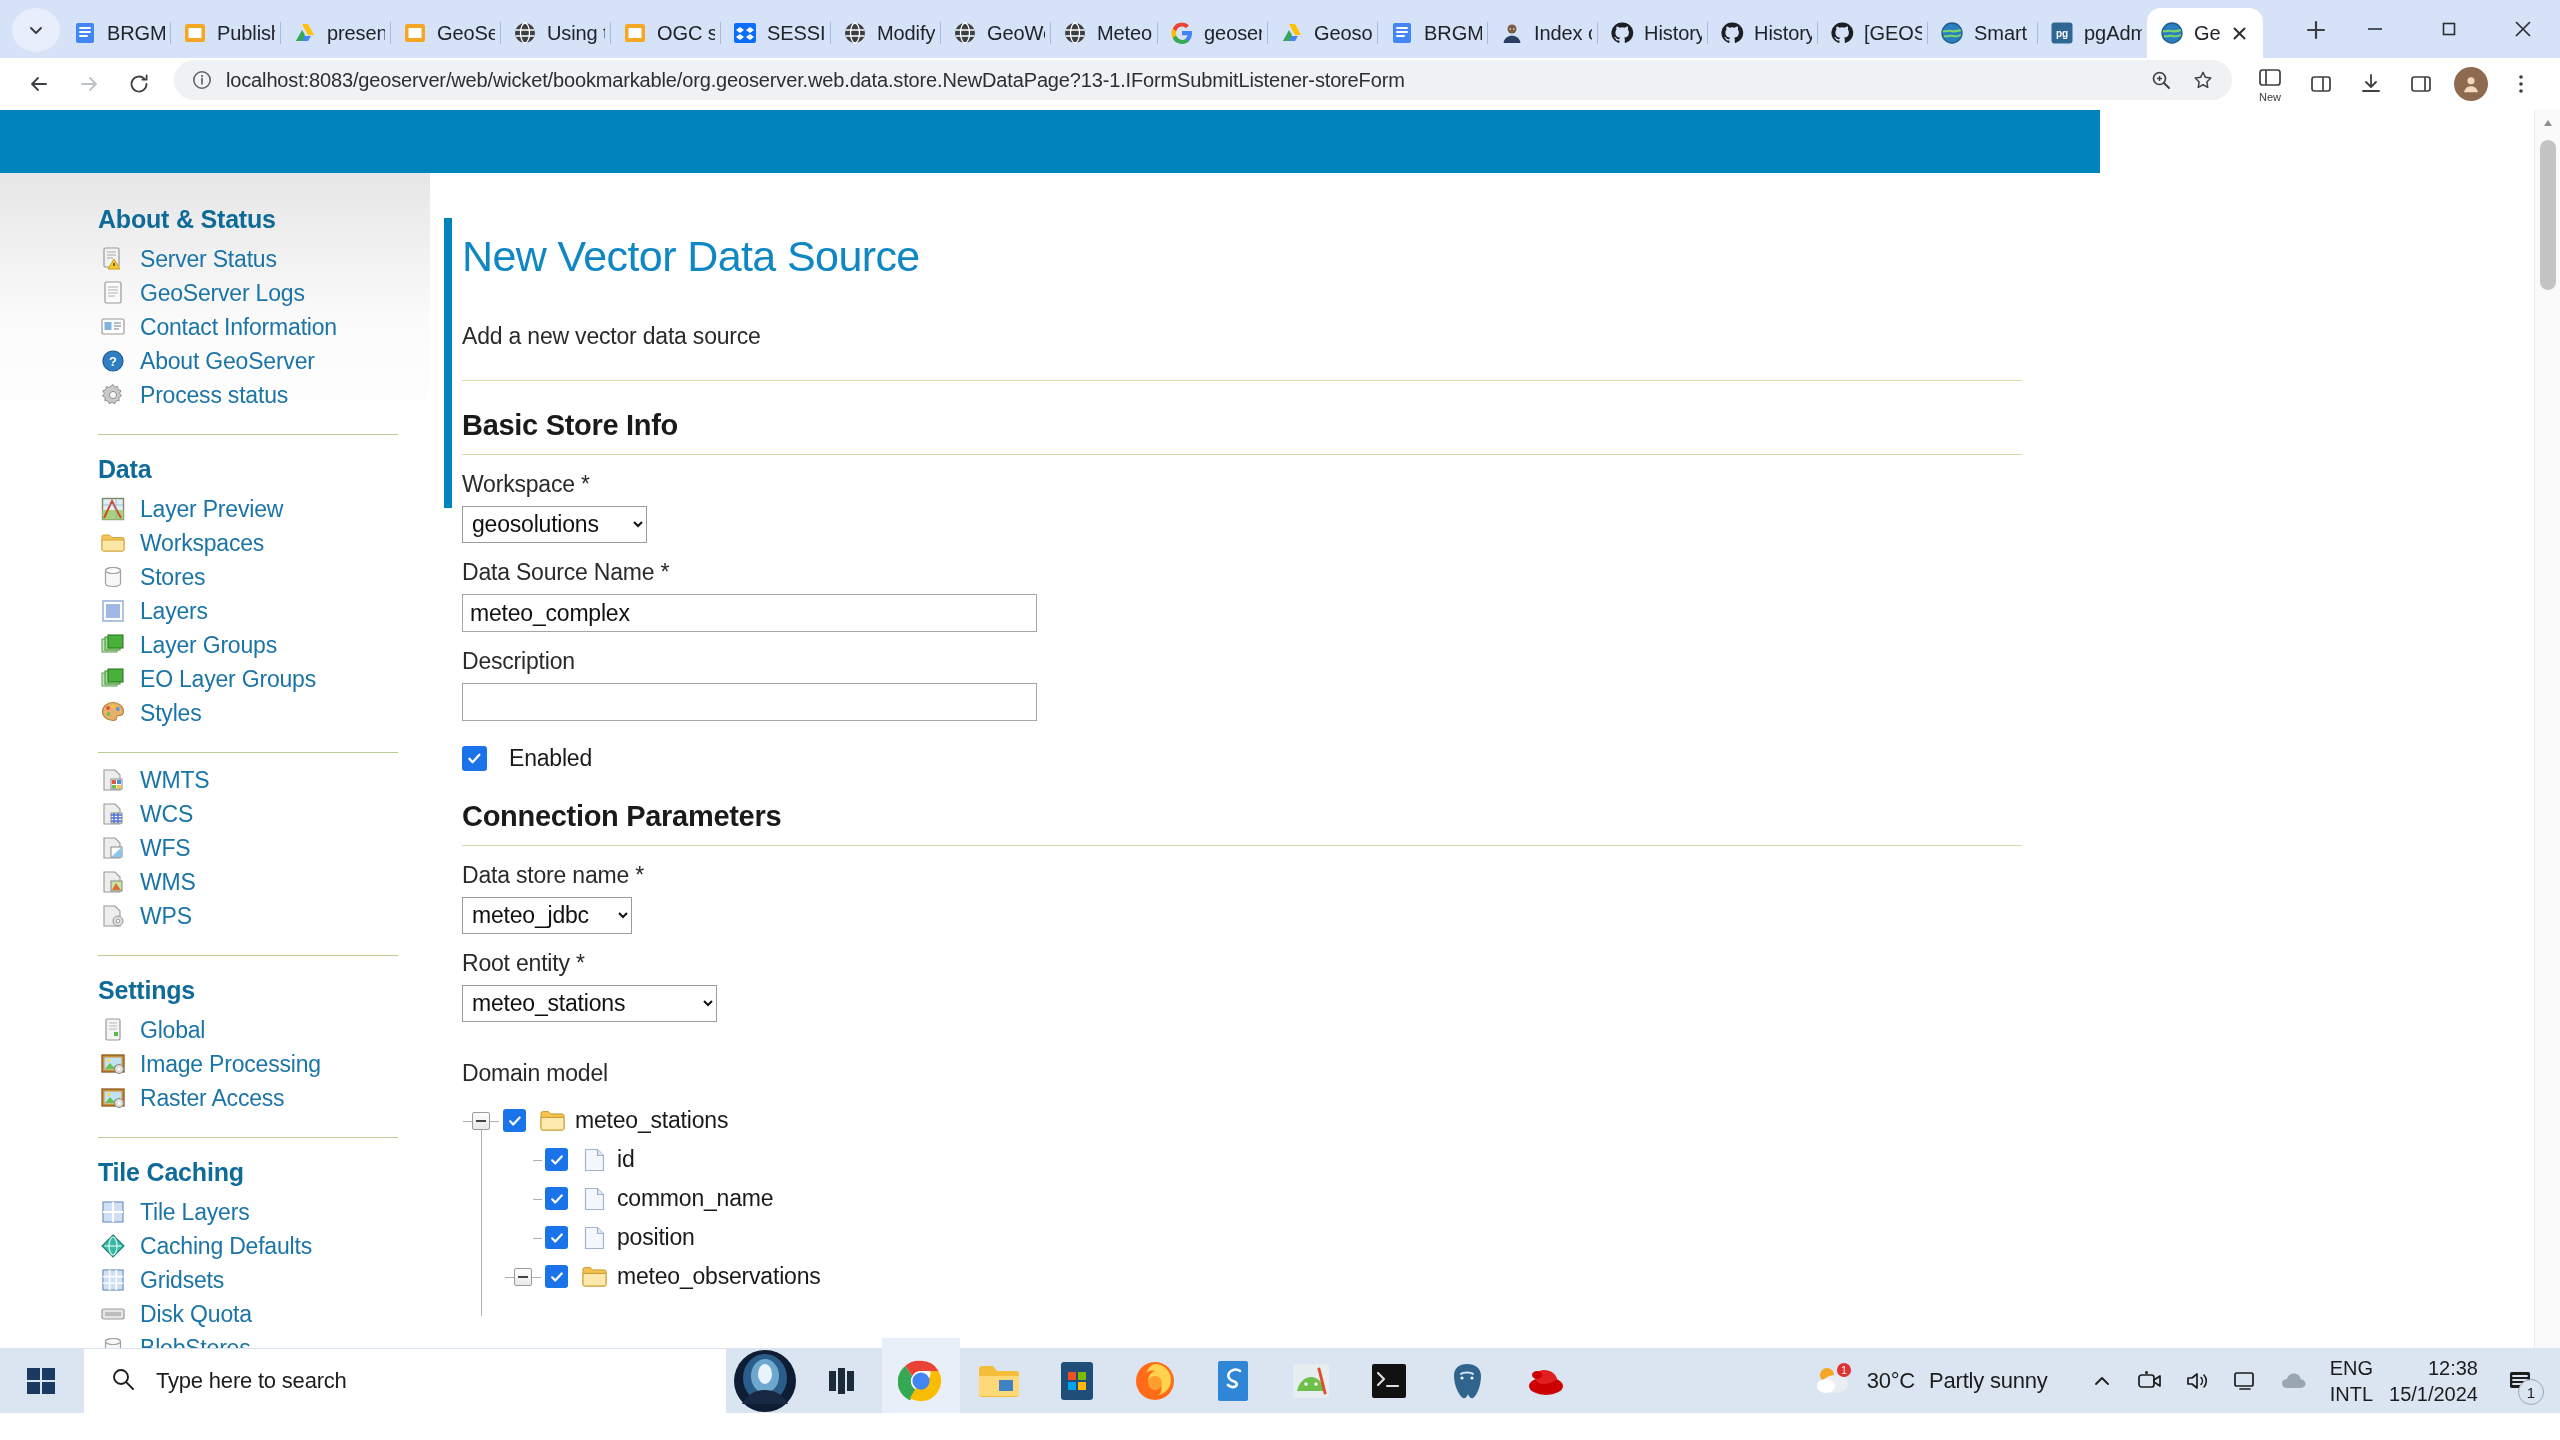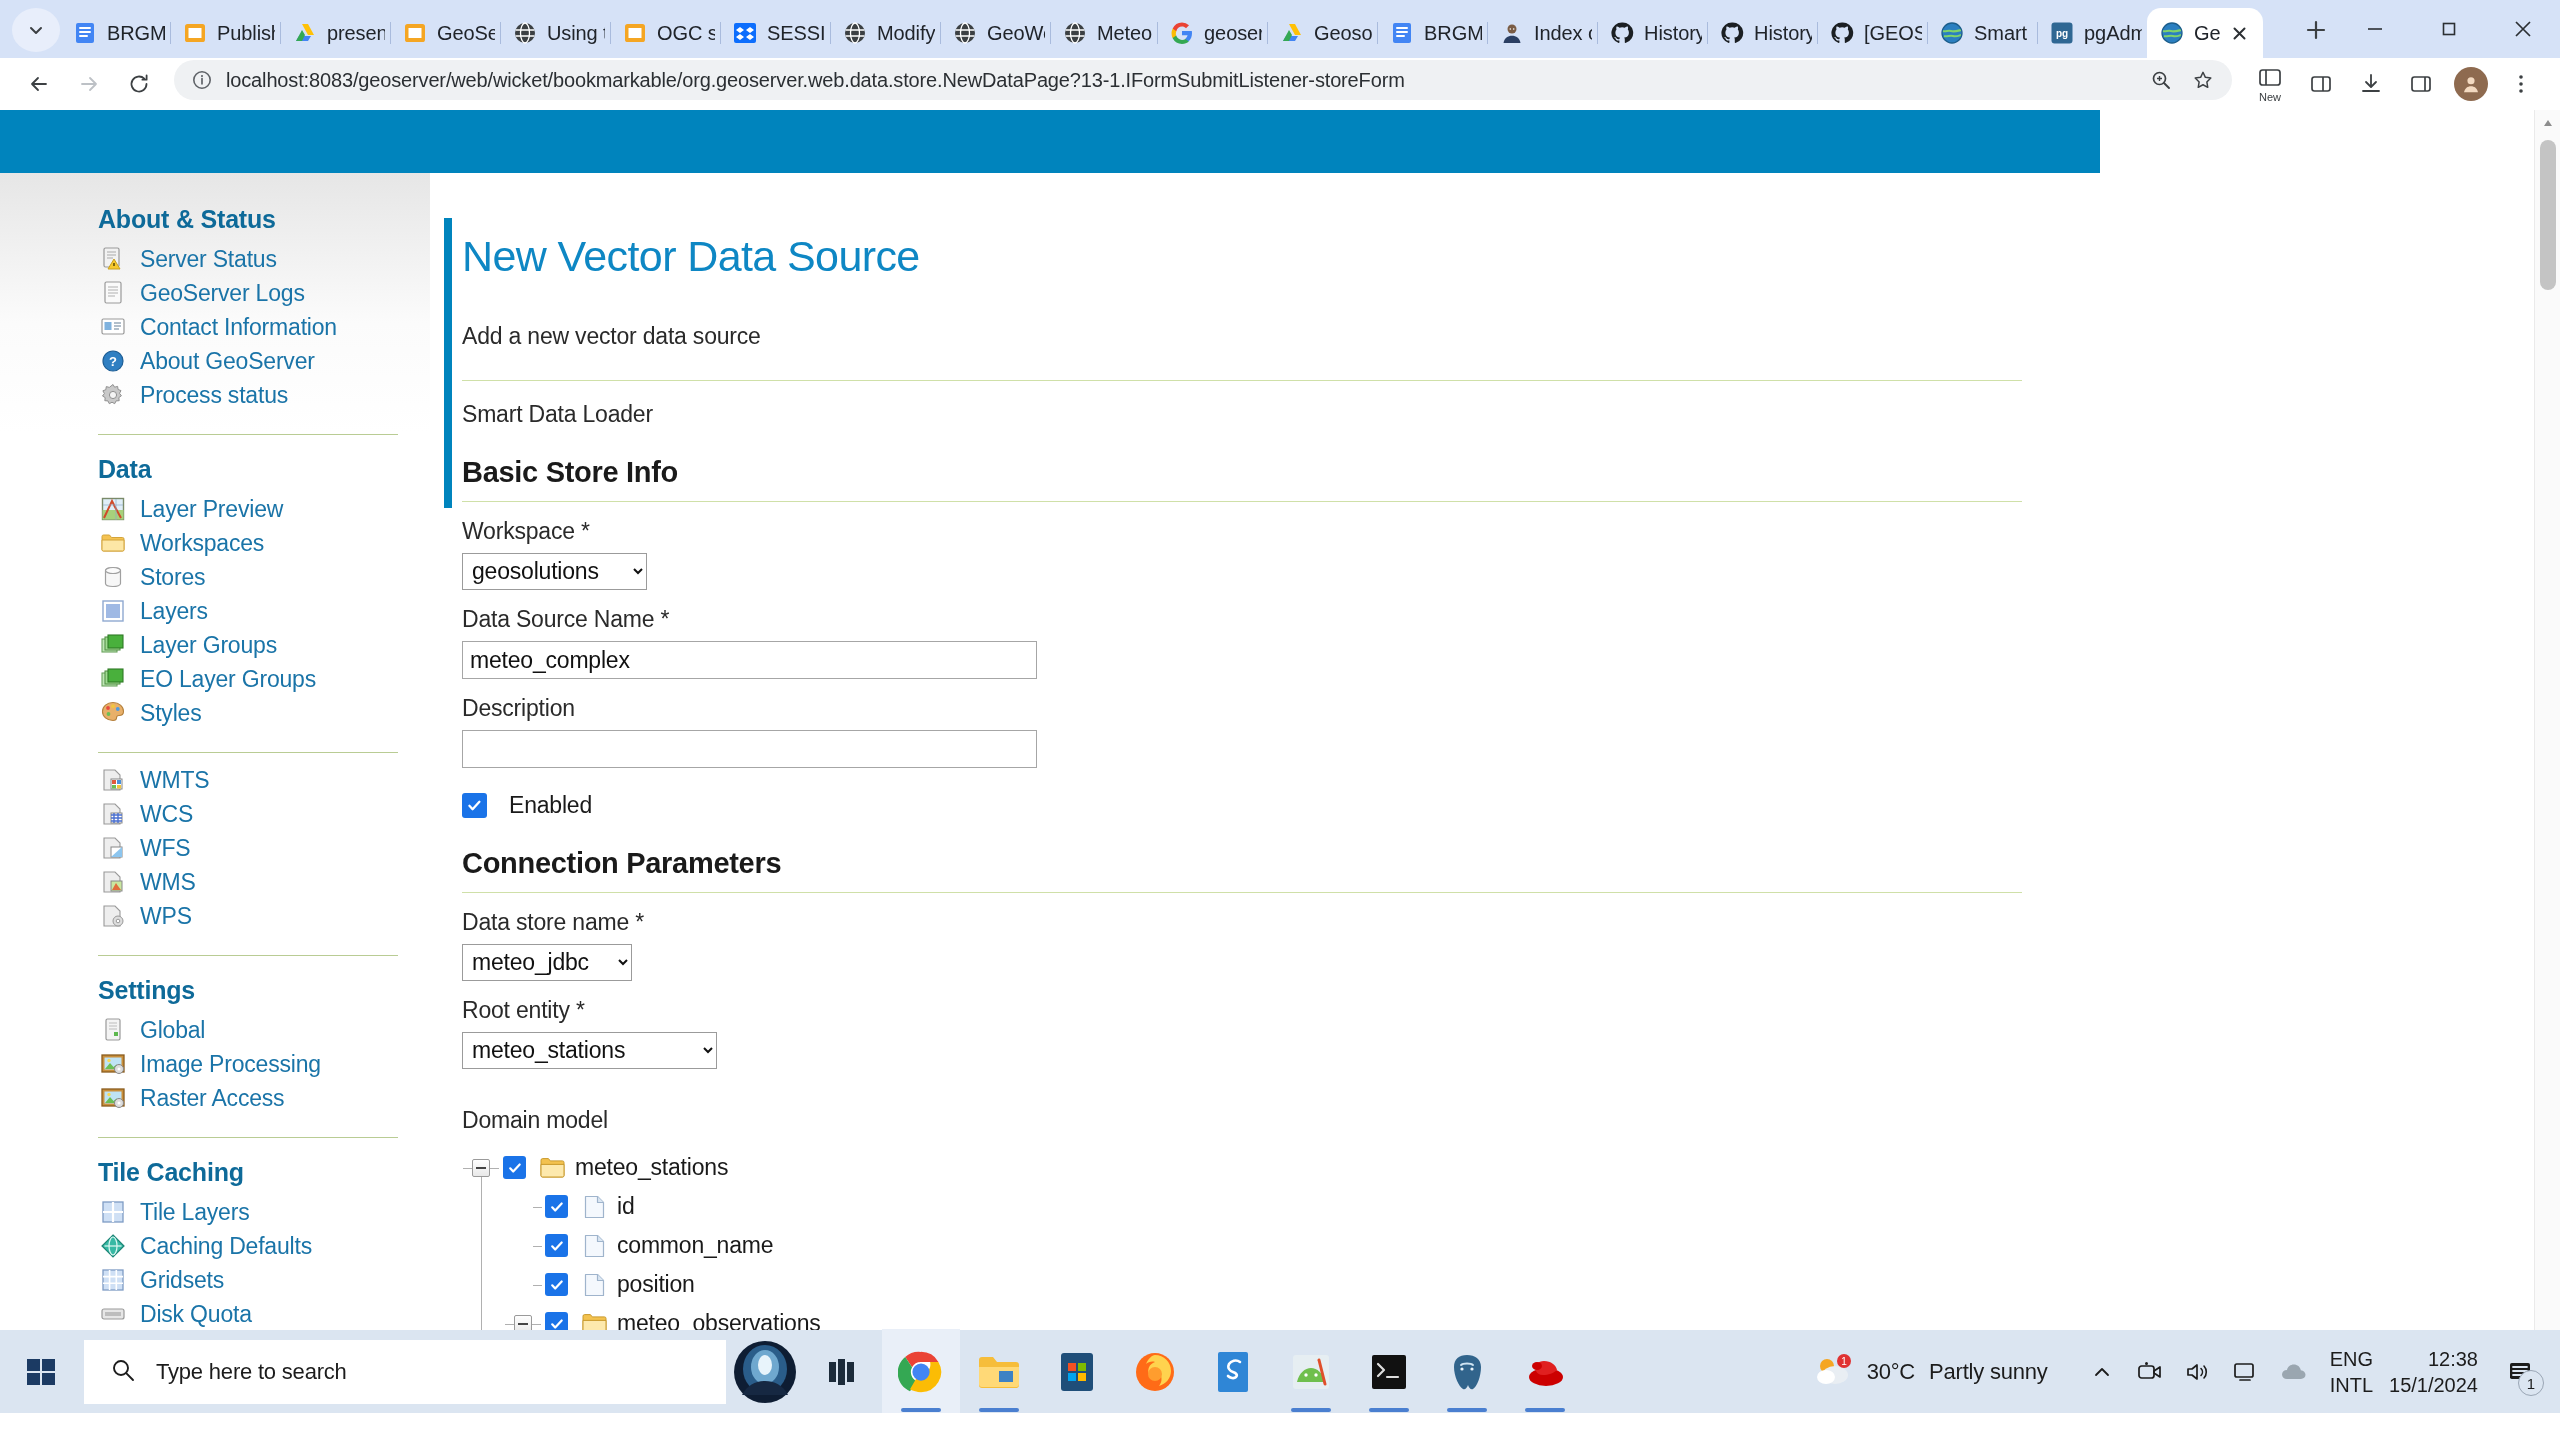--- a/index.html
+++ b/index.html
@@ -435,21 +435,21 @@
     left: 5px; top: 30px;
     width: 16px; height: 150px;
     background: #c4c4c4;
     border-radius: 8px;
   }
 
   
   #taskbar {
     position: absolute;
     left: 0; bottom: 0;
-    width: 2560px; height: 83px;
+    width: 2560px; height: 65px;
     background: #dbe5f1;
     display: flex;
     align-items: center;
     z-index: 10;
   }
   #start-btn {
     width: 82px; height: 85px;
     display:flex;align-items:center;justify-content:center;
     flex: 0 0 auto;
   }
@@ -1152,21 +1152,20 @@
           </div>
         </div>
       </nav>
 
     <div id="main-left-edge"></div>
     <main id="main-panel">
 
       <h1 id="page-title">New Vector Data Source</h1>
       <div class="subtitle">Add a new vector data source</div>
       <div class="hr-green"></div>
-      <div class="store-type">Smart Data Loader</div>
 
       <h2 class="section-h">Basic Store Info</h2>
       <div class="section-rule"></div>
 
       <div class="field-label">
         <span>Workspace</span>
         <span class="req">*</span>
       </div>
       <select class="gs-select" id="workspace-select"><option>geosolutions</option></select>
 

